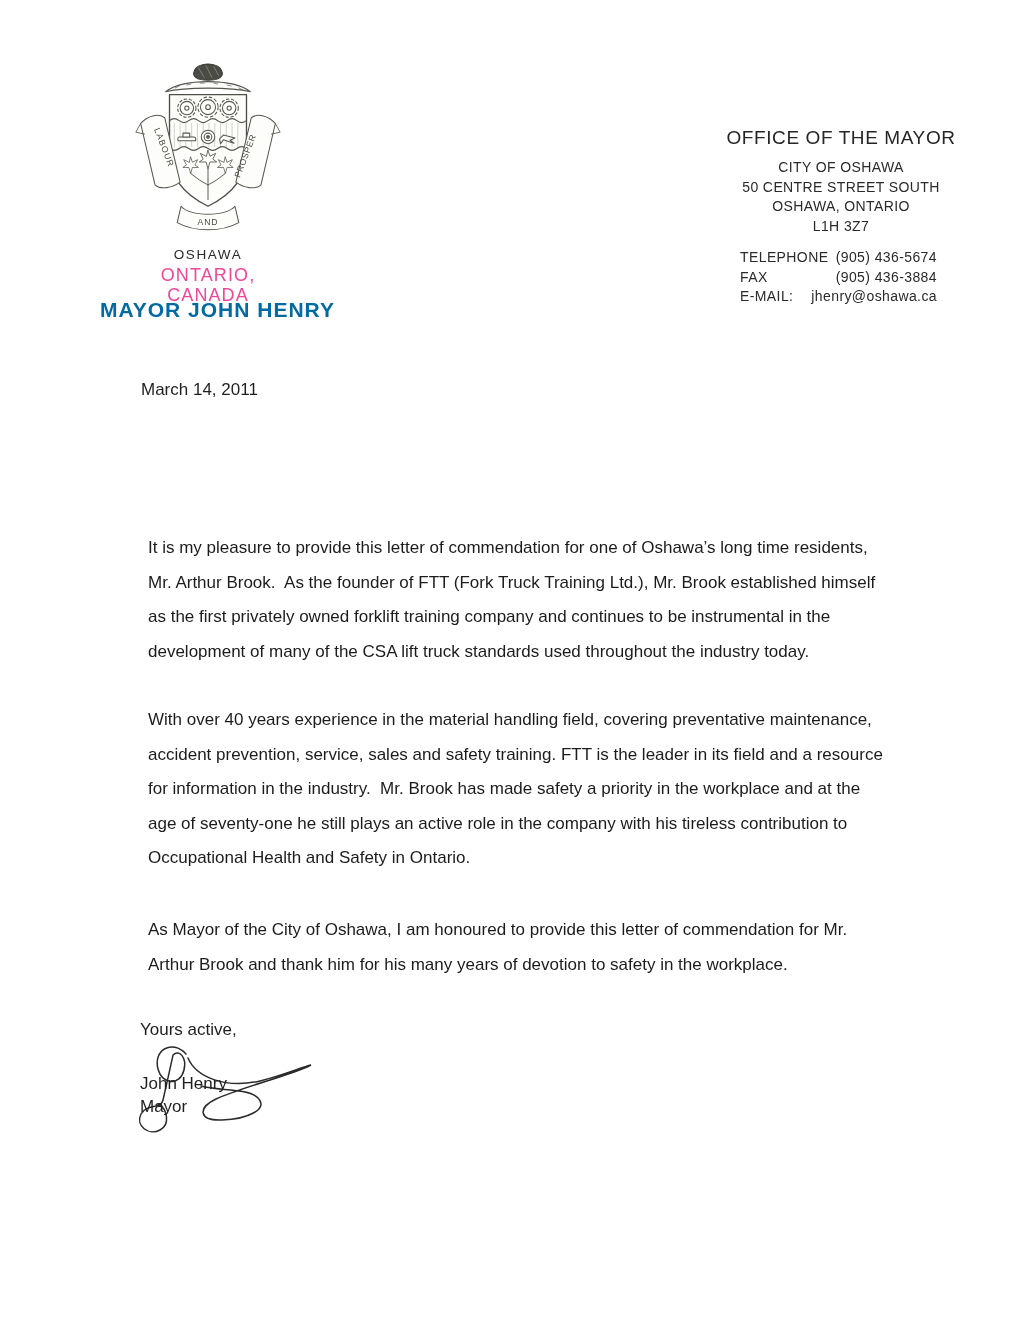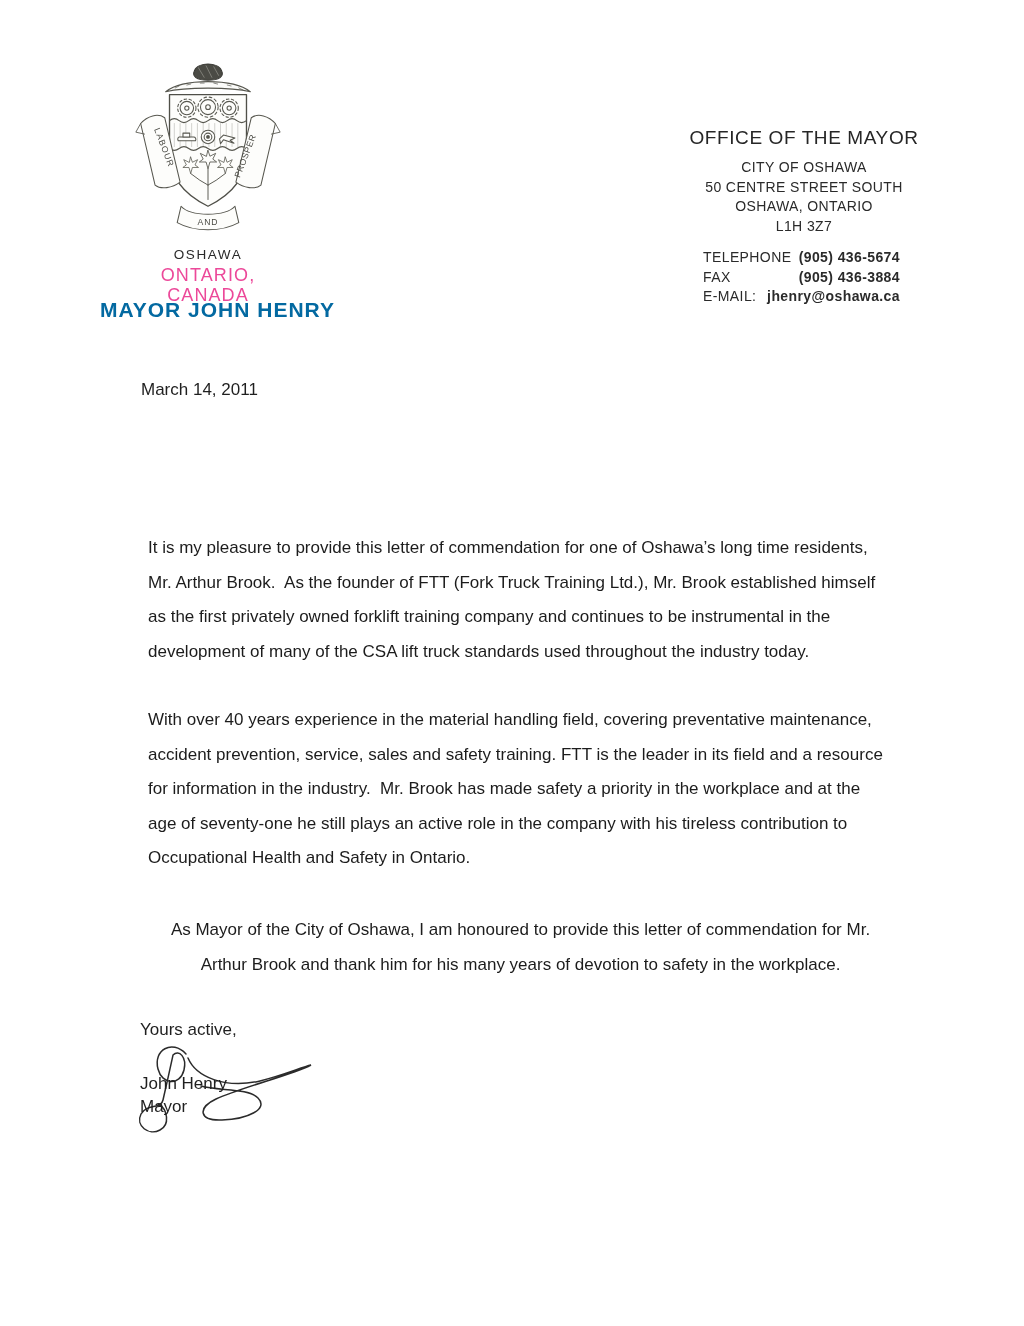--- a/index.html
+++ b/index.html
@@ -25,56 +25,56 @@
   .crest-region{
     font-size:18px;letter-spacing:1.1px;line-height:20px;color:#ec4899;
   }
   .mayor-name{
     position:absolute;left:100px;top:298px;
     font-size:21px;font-weight:bold;letter-spacing:1px;color:#0369a1;
     white-space:nowrap;
   }
   
   .office-block{
-    position:absolute;left:684px;top:127px;width:240px;
+    position:absolute;left:721px;top:127px;width:240px;
     text-align:center;color:#2a2a2a;
   }
   .office-title{
     font-size:19px;letter-spacing:0.6px;white-space:nowrap;
     color:#262626;margin-bottom:9px;
   }
   .office-address div{
     font-size:14px;line-height:19.5px;letter-spacing:0.4px;
   }
   .office-contacts{
     margin-top:12px;padding:0 24px 0 19px;
   }
   .contact-row{
     display:flex;justify-content:space-between;
     font-size:14px;line-height:19.5px;letter-spacing:0.4px;
   }
   .contact-row .clabel{text-align:left;}
-  .contact-row .cvalue{text-align:right;font-weight:bold;}
+  .contact-row .cvalue{text-align:right;}
   
   .date-line{
     position:absolute;left:141px;top:380px;
     font-size:17px;
   }
   .letter-title{
     position:absolute;left:0;top:452px;width:1002px;
     text-align:center;font-size:22px;font-weight:bold;letter-spacing:0.2px;
   }
   .para{
     position:absolute;left:148px;width:745px;
     font-size:17px;line-height:34.5px;
     white-space:pre-wrap;color:#1c1c1c;
   }
   .para-1{top:531px;}
   .para-2{top:703px;}
-  .para-3{top:913px;text-align:center;}
+  .para-3{top:913px;}
   .closing-line{
     position:absolute;left:140px;top:1020px;
     font-size:17px;line-height:1.2;
   }
   .signature-svg{position:absolute;left:132px;top:1042px;}
   .signoff-block{
     position:absolute;left:140px;top:1073px;
     font-size:17px;line-height:22.5px;
   }
 </style>

